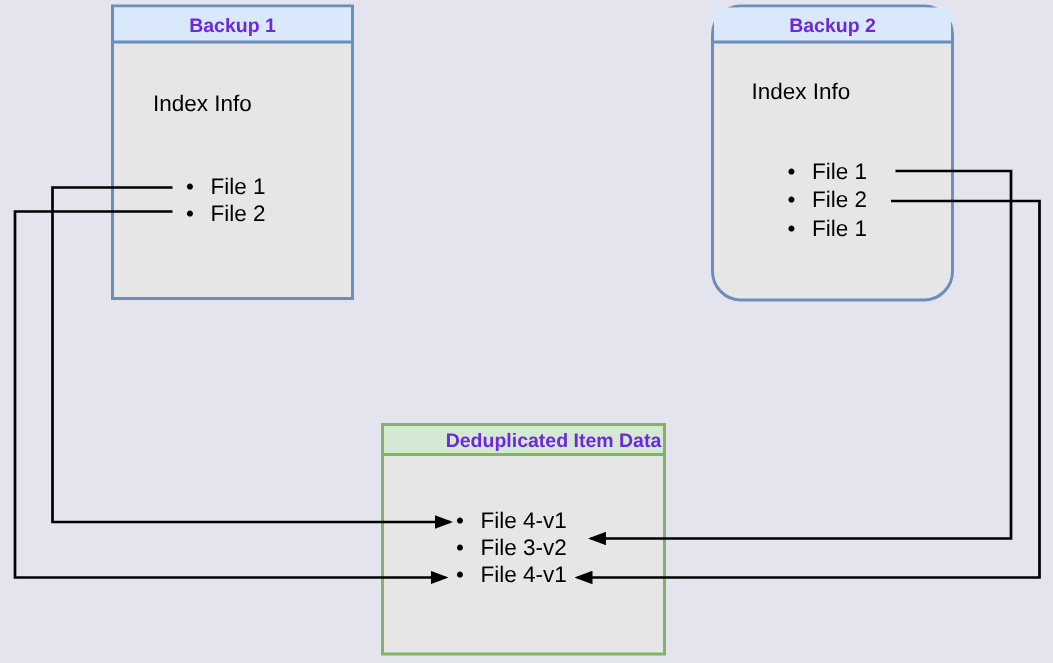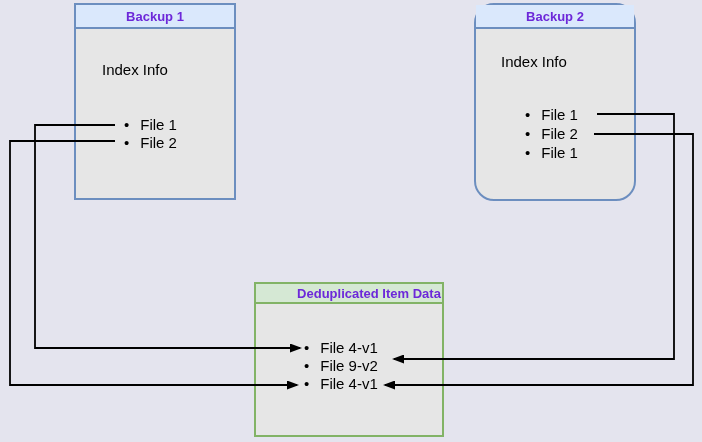--- a/index.html
+++ b/index.html
@@ -103,21 +103,21 @@
         <li>File 1</li>
       </ul>
   </div>
 
   <div class="box box-dedup" style="border-color: rgb(130, 179, 102); background: rgb(230, 230, 230);">
     <div class="box-header" style="background: rgb(213, 232, 212); border-bottom-color: rgb(130, 179, 102); padding-left: 40px;">
       <span>Deduplicated Item Data</span>
     </div>
     <ul class="file-list">
         <li>File 4-v1</li>
-        <li>File 9-v2</li>
+        <li>File 3-v2</li>
         <li>File 4-v1</li>
       </ul>
   </div>
 
   <svg class="arrow-layer" id="arrow-layer" width="702" height="442" viewBox="0 0 702 442">
     <defs>
       <marker id="arrowhead" markerUnits="userSpaceOnUse" markerWidth="12" markerHeight="9" refX="10" refY="4.5" orient="auto">
         <path d="M0,0 L12,4.5 L0,9 Z" fill="#000"></path>
       </marker>
     </defs>

